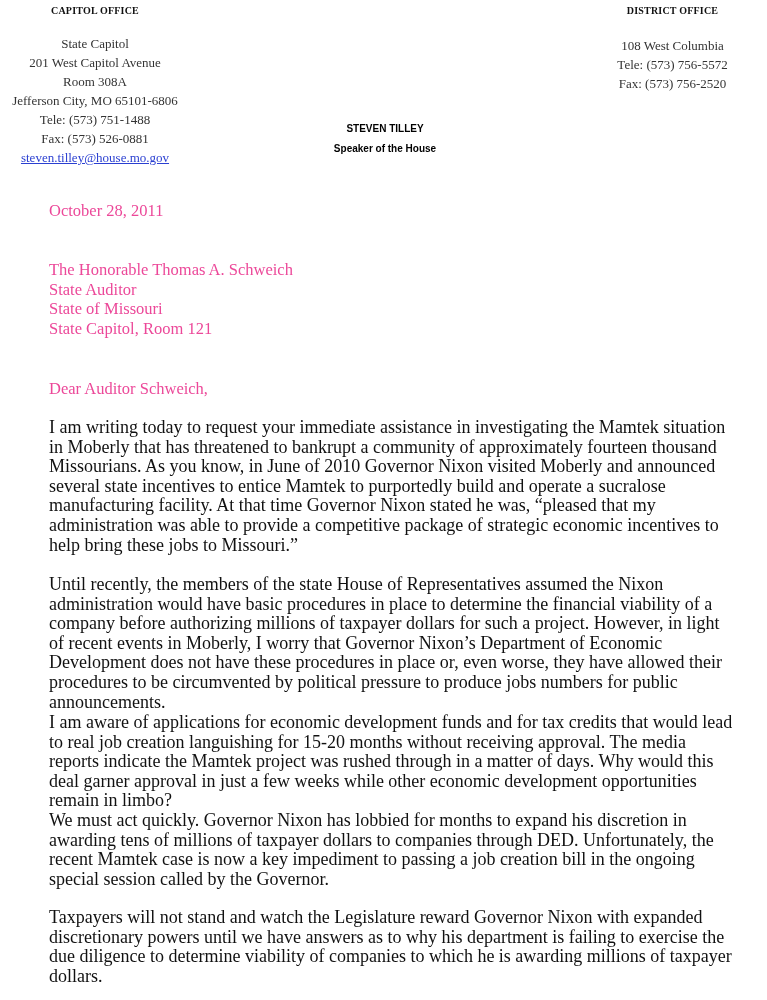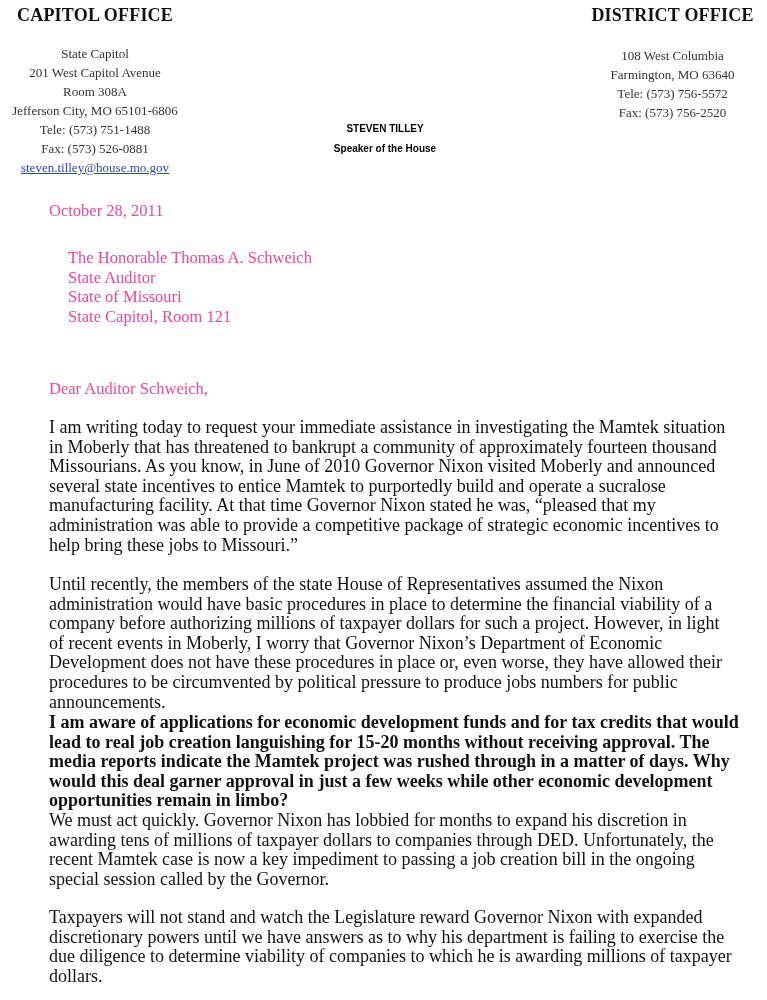--- a/index.html
+++ b/index.html
@@ -1,55 +1,54 @@
 <!DOCTYPE html>
 <html><head>
   <meta charset="utf-8">
   <style>
     html, body { margin: 0; padding: 0; background: #ffffff; }
     body { width: 767px; height: 1000px; position: relative; overflow: hidden; color: #000; }
     .office { position: absolute; text-align: center; font-family: "Liberation Serif", serif; color: #333; }
-    .office .title { font-weight: bold; font-size: 18px; color: #111; letter-spacing: 0.2px; }
+    .office .title { font-weight: bold; font-size: 10px; color: #111; letter-spacing: 0.2px; }
     .office .line { font-size: 13px; line-height: 19px; }
     #capitol { left: 0; top: 5px; width: 190px; }
     #capitol .title { margin-bottom: 18px; }
     #district { left: 578px; top: 5px; width: 189px; }
     #district .title { margin-bottom: 20px; }
     .email { color: #2a3fd1; text-decoration: underline; }
     #letterhead { position: absolute; left: 200px; top: 119px; width: 370px; text-align: center;
       font-family: "Liberation Sans", sans-serif; font-weight: bold; font-size: 10px; line-height: 20px; color: #000; }
     .body-text { font-family: "Liberation Serif", serif; font-size: 16.5px; line-height: 19.6px; color: #ec4899; position: absolute; left: 49px; width: 700px; }
     #date { top: 201px; }
-    #recipient { top: 248px; margin-left: 19px; }
+    #recipient { top: 260px; }
     #salutation { top: 379px; }
     .para { position: absolute; left: 49px; width: 690px; font-family: "Liberation Serif", serif; font-size: 18px; line-height: 19.6px; color: #111; margin: 0; }
     #p1 { top: 418px; }
     #p2 { top: 575px; }
-    #p3 { top: 713px; font-weight: bold; }
+    #p3 { top: 713px; }
     #p4 { top: 811px; }
     #p5 { top: 908px; }
   </style>
 </head>
 <body>
 
 <div id="capitol" class="office">
   <div class="title">CAPITOL OFFICE</div>
   <div class="line">State Capitol</div>
   <div class="line">201 West Capitol Avenue</div>
   <div class="line">Room 308A</div>
   <div class="line">Jefferson City, MO  65101-6806</div>
   <div class="line">Tele: (573) 751-1488</div>
   <div class="line">Fax: (573) 526-0881</div>
   <div class="line"><a class="email">steven.tilley@house.mo.gov</a></div>
 </div>
 
 <div id="district" class="office">
   <div class="title">DISTRICT OFFICE</div>
   <div class="line">108 West Columbia</div>
-  <div class="line">Farmington, MO  63640</div>
   <div class="line">Tele:  (573) 756-5572</div>
   <div class="line">Fax:  (573) 756-2520</div>
 </div>
 
 <div id="letterhead">
   <div>STEVEN TILLEY</div>
   <div>Speaker of the House</div>
 </div>
 
 <div id="date" class="body-text">October 28, 2011</div>

